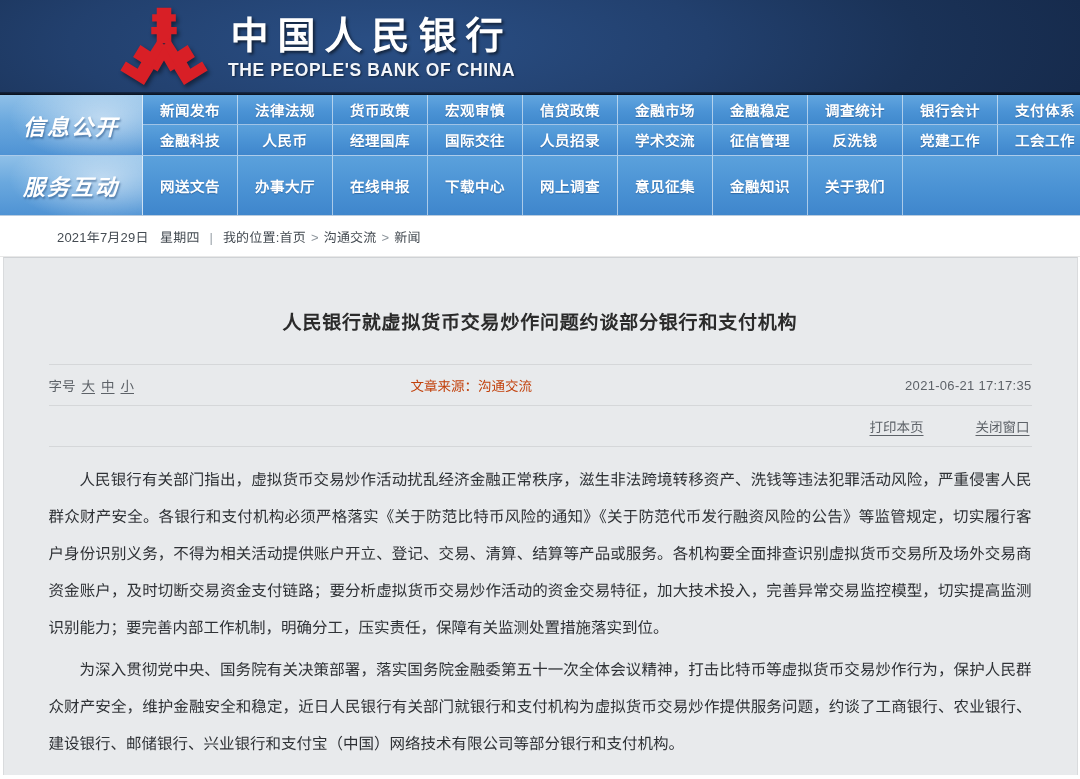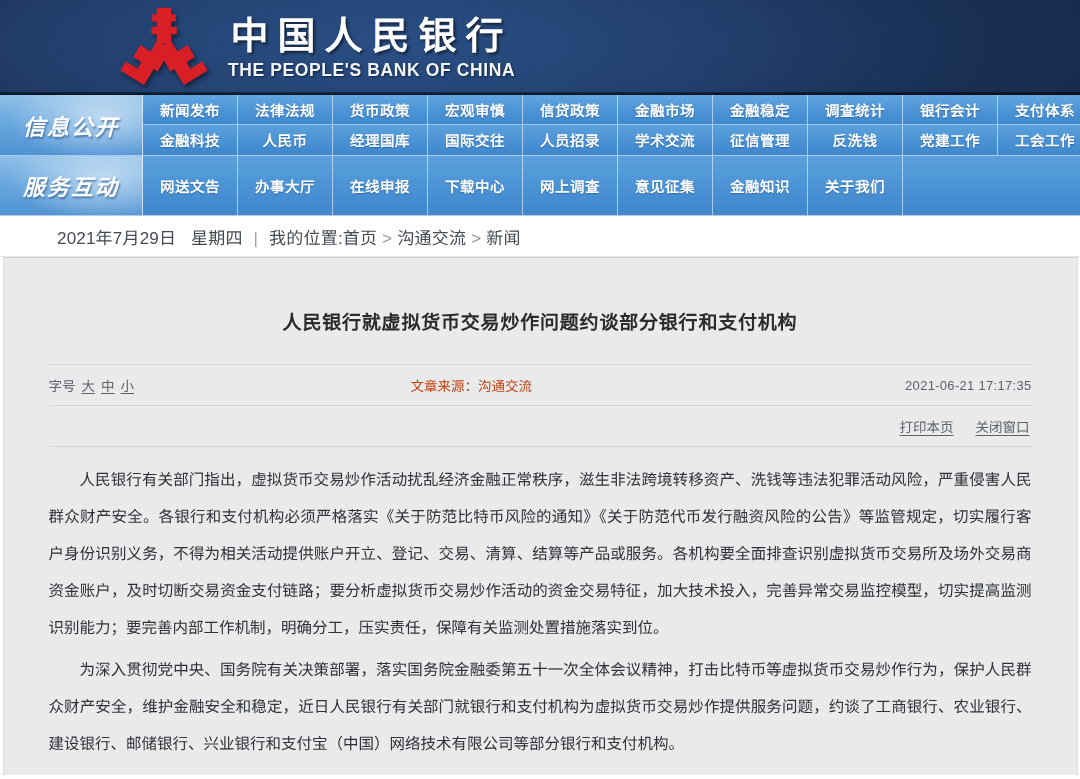--- a/index.html
+++ b/index.html
@@ -90,21 +90,21 @@
   .nav-cell.blank{border-right:none;cursor:default;}
 
   
   .crumbbar{
     width:1080px;height:41px;background:#ffffff;
     display:flex;align-items:center;
     box-sizing:border-box;padding-left:57px;
     border-bottom:1px solid #e8e8e8;
   }
   .crumbbar .line{
-    font-size:17px;color:#444b52;letter-spacing:.2px;white-space:nowrap;
+    font-size:13px;color:#444b52;letter-spacing:.2px;white-space:nowrap;
   }
   .crumbbar .sep{margin:0 6px;color:#9aa2a9;}
   .crumbbar a{color:#444b52;text-decoration:none;}
   .crumbbar .gt{margin:0 5px;color:#8d959c;}
 
   
   .card{
     position:relative;
     margin:0 auto;
     width:1075px;height:518px;
@@ -143,21 +143,21 @@
   .meta .source{
     position:absolute;left:362px;color:#c2410c;white-space:nowrap;
   }
   .meta .stamp{
     position:absolute;right:0;color:#5d6268;
     font-size:13px;letter-spacing:.3px;white-space:nowrap;
   }
 
   .tools{
     height:40px;display:flex;align-items:center;justify-content:flex-end;
-    gap:22px;padding-right:2px;
+    gap:52px;padding-right:2px;
     border-bottom:1px solid #d5d7d9;
   }
   .tools a{
     font-size:13.5px;color:#5d6268;text-decoration:underline;
     text-underline-offset:3px;cursor:pointer;white-space:nowrap;
   }
 
   .body{
     margin-top:14px;
     color:#2f3236;

